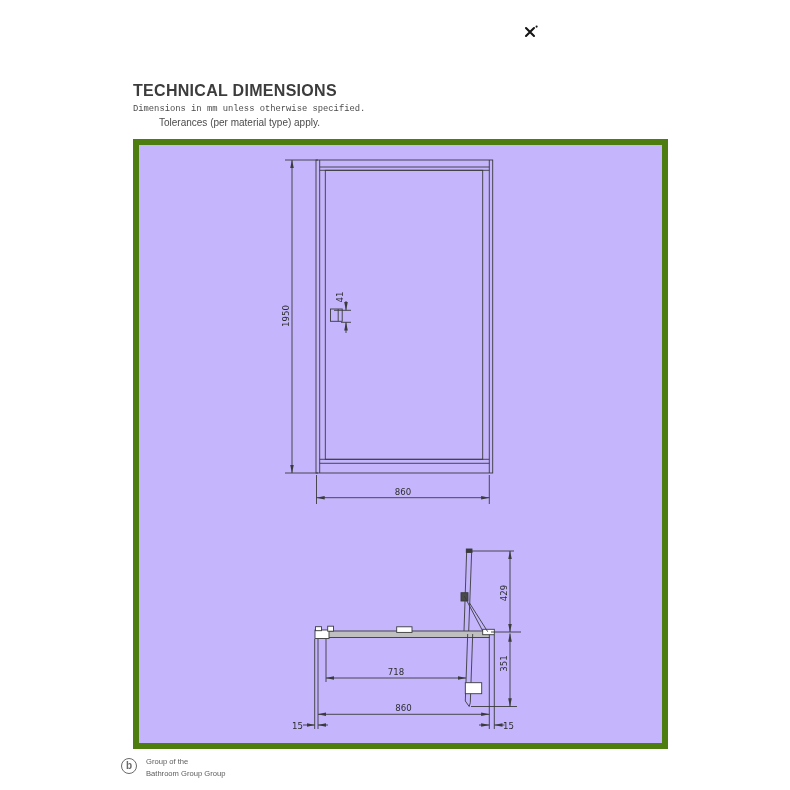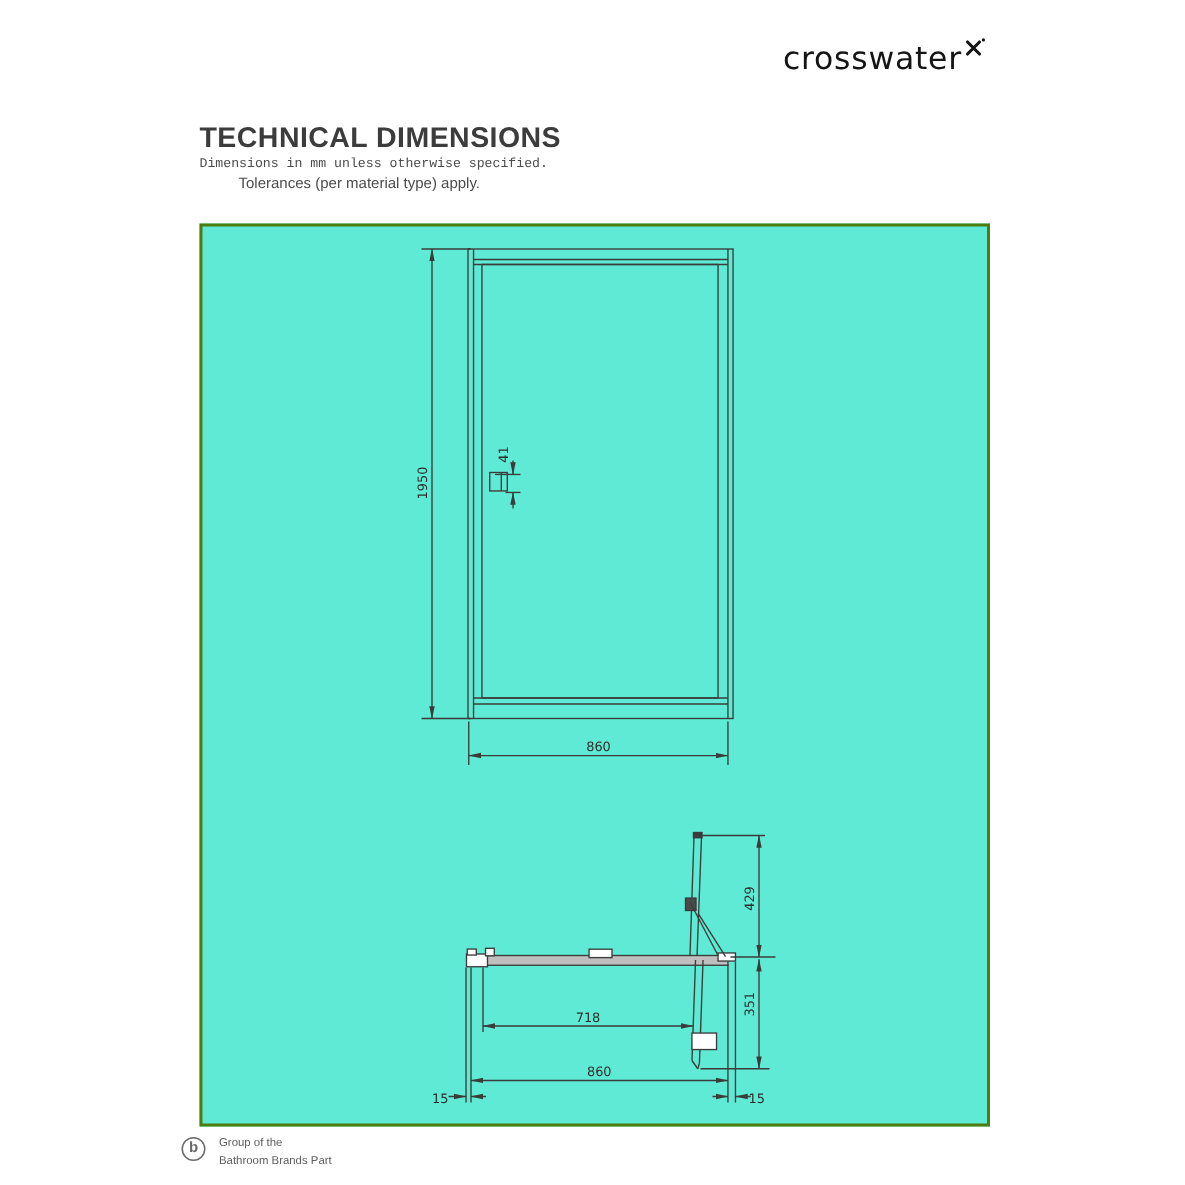--- a/index.html
+++ b/index.html
@@ -5,38 +5,37 @@
   html,body{margin:0;padding:0;}
   body{
     width:790px;height:790px;position:relative;background:#ffffff;
     font-family:"Liberation Sans", sans-serif;overflow:hidden;
   }
   
   .logo{position:absolute;top:26px;left:522px;display:flex;align-items:flex-start;color:#151515;}
   .logo-text{font-family:"DejaVu Sans", sans-serif;font-size:21px;font-weight:500;letter-spacing:.5px;line-height:26px;}
   .logo-mark{margin-left:1px;margin-top:-2px;}
   
-  .title{position:absolute;left:133px;top:82px;font-size:19px;font-weight:bold;color:#3c3c3c;letter-spacing:.3px;}
+  .title{position:absolute;left:133px;top:82px;font-size:16px;font-weight:bold;color:#3c3c3c;letter-spacing:.3px;}
   .note1{position:absolute;left:133px;top:104px;font-size:8.8px;color:#4b4b4b;font-family:Liberation Mono, monospace;}
   .note2{position:absolute;left:133px;top:117px;font-size:10px;color:#4b4b4b;margin-left:26px;}
   
-  .sheet{position:absolute;left:133px;top:149px;width:523px;height:598px;border:2px solid #4d7c0f;background:#5eead4;}
+  .sheet{position:absolute;left:133px;top:139px;width:523px;height:598px;border:6px solid #4d7c0f;background:#c4b5fd;}
   .sheet svg{display:block;}
   svg text{font-family:"DejaVu Sans", sans-serif;font-size:8.6px;fill:#2e2e2e;}
   
   .footer{position:absolute;left:121px;top:756px;display:flex;align-items:flex-start;}
   .bb-mark{width:14px;height:14px;border:1.3px solid #6a6a6a;border-radius:50%;color:#6a6a6a;
     font-size:10px;font-weight:bold;line-height:13px;text-align:center;margin-top:2px;}
   .footer-text{margin-left:9px;font-size:7.6px;color:#5c5c5c;line-height:11.5px;}
 </style>
 </head>
 <body>
 
 <div class="logo">
-  <span class="logo-text">crosswater</span>
   <span class="logo-mark">
     <svg width="16" height="16" viewBox="0 0 16 16">
       <path d="M3 4 L11 12 M11 4 L3 12" stroke="#151515" stroke-width="2.1" stroke-linecap="round" fill="none"></path>
       <circle cx="13.6" cy="2.6" r="1.1" fill="#151515"></circle>
     </svg>
   </span>
 </div>
 
 <div class="title">TECHNICAL DIMENSIONS</div>
 <div class="note1">Dimensions in mm unless otherwise specified.</div>
@@ -165,15 +164,15 @@
     <text x="158.5" y="584" text-anchor="middle">15</text>
     <text x="369.5" y="584" text-anchor="middle">15</text>
   </g>
 </svg>
 </div>
 
 <div class="footer">
   <div class="bb-mark">b</div>
   <div class="footer-text">
     <div>Group of the</div>
-    <div>Bathroom Brands Part</div>
+    <div>Bathroom Group Group</div>
   </div>
 </div>
 
 </body></html>

